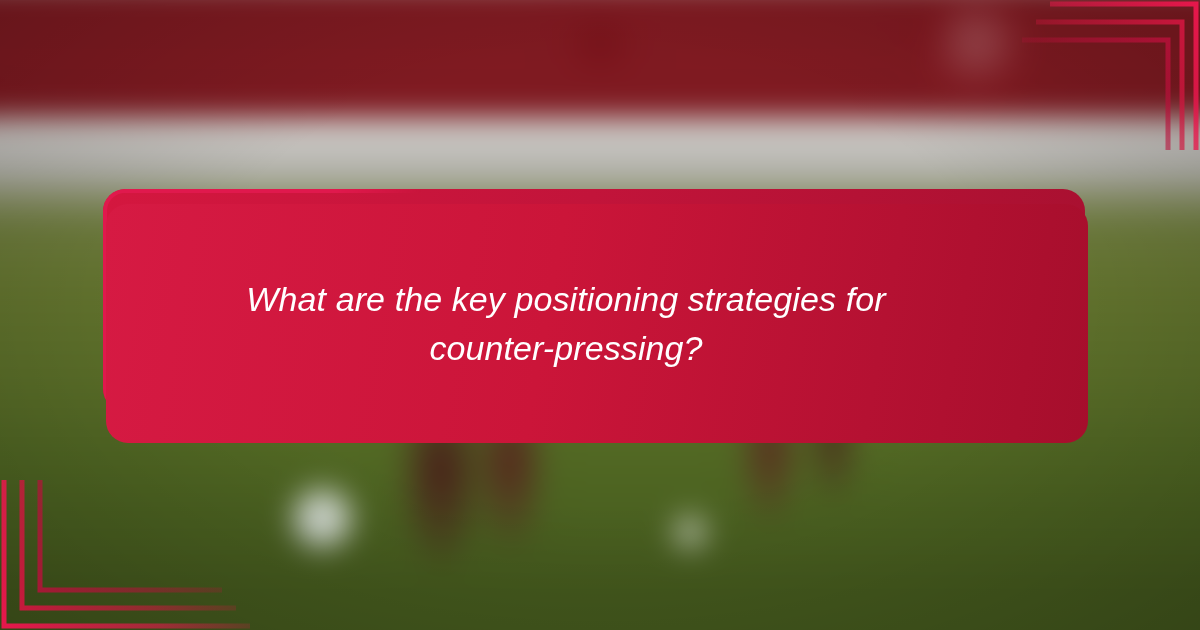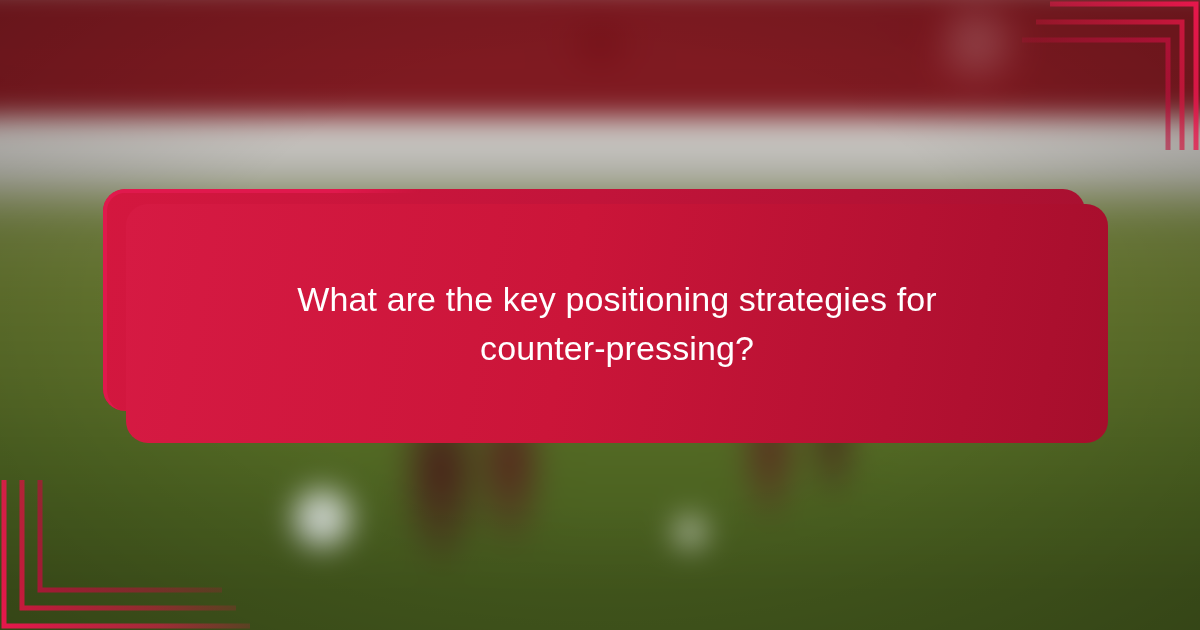--- a/index.html
+++ b/index.html
@@ -94,28 +94,28 @@
   .card-back-fill {
     position:absolute;
     left:103px; top:189px;
     width:982px; height:222px;
     border-radius:22px;
     background:linear-gradient(100deg, #d4173f 0%, #c2143a 48%, #a81030 100%);
   }
 
   .card-front {
     position:absolute;
-    left:126px; top:204px;
+    left:106px; top:204px;
     width:982px; height:239px;
     border-radius:22px;
     background:linear-gradient(100deg, #d61a43 0%, #cb1539 45%, #b51132 78%, #a60e2c 100%);
     display:flex;
     align-items:center;
-    justify-content:center;
     padding:0 90px;
+    font-style:italic;
   }
 
   .question-text {
     color:#ffffff;
     font-size:34px;
     line-height:1.42;
     font-weight:400;
     text-align:center;
     letter-spacing:0.1px;
     max-width:740px;

